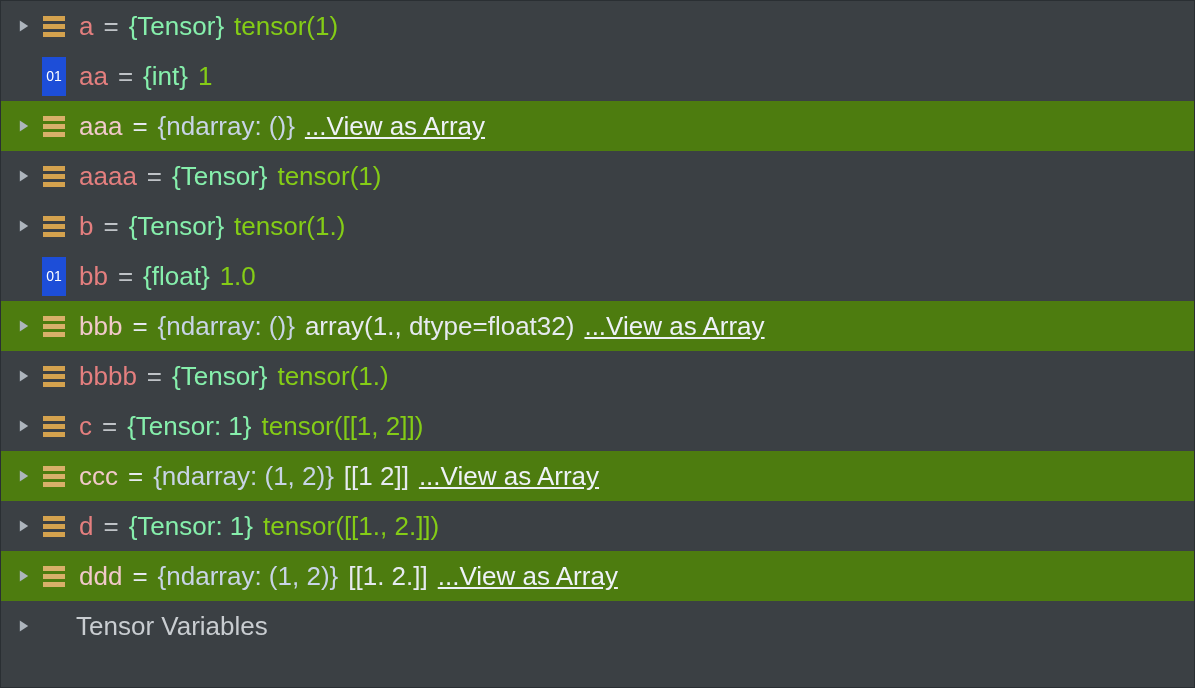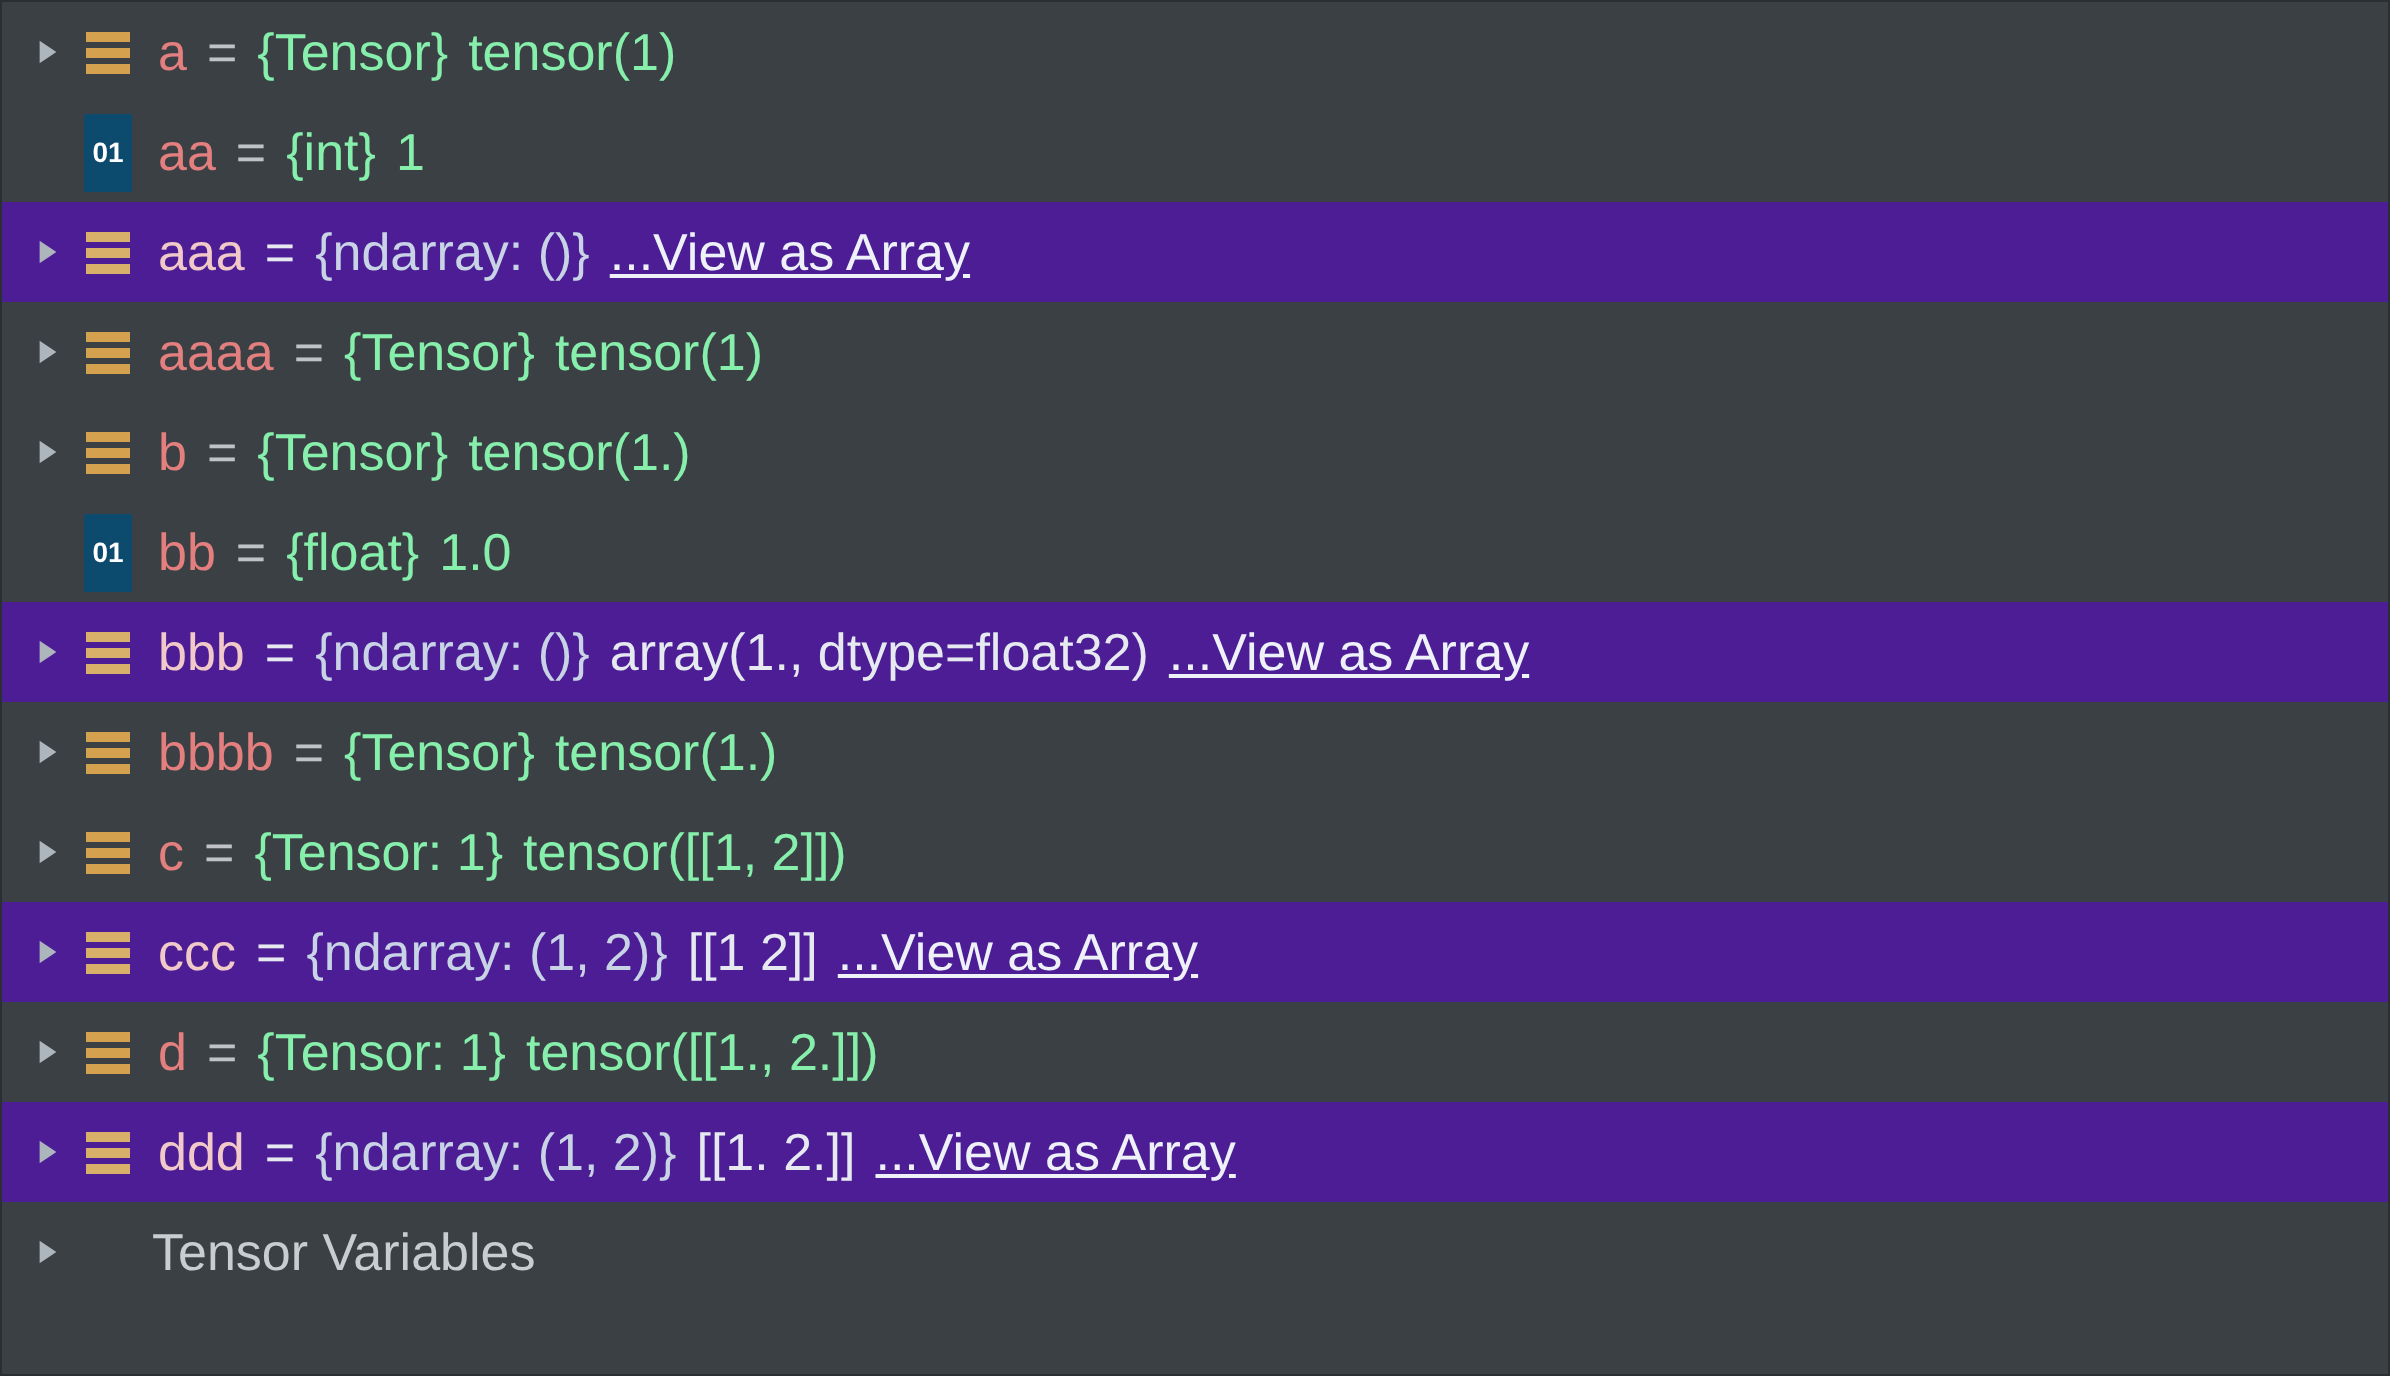--- a/index.html
+++ b/index.html
@@ -21,21 +21,21 @@
   }
   .row {
     display: flex;
     align-items: center;
     height: 50px;
     padding-left: 8px;
     white-space: nowrap;
     cursor: default;
   }
   .row.selected {
-    background: #4c1d95;
+    background: #4d7c0f;
   }
   .expander {
     width: 30px;
     display: flex;
     align-items: center;
     justify-content: center;
     flex-shrink: 0;
     color: #adb5bd;
   }
   .expander svg { display: block; }
@@ -53,24 +53,24 @@
     flex-direction: column;
     gap: 3px;
   }
   .icon.struct .bar {
     width: 22px;
     height: 5px;
     background: #d4a24e;
   }
   .row.selected .icon.struct .bar { background: #d9b06a; }
   .icon.prim {
-    background: #0c4a6e;
+    background: #1d4ed8;
     color: #fff;
     font-size: 14px;
-    font-weight: 700;
+    font-weight: 400;
     width: 24px;
     height: 39px;
     margin-left: 3px;
     margin-right: 13px;
   }
   .icon.special {
     display: grid;
     grid-template-columns: 1fr 1fr;
     grid-template-rows: 1fr 1fr;
     gap: 3px;
@@ -79,21 +79,21 @@
     margin-right: 13px;
   }
   .icon.special .sq { background: #2b9aa1; }
   .text { display: flex; align-items: baseline; gap: 0; }
   .varname { color: #e47f7f; }
   .row.selected .varname { color: #f1c9c9; }
   .eq { color: #bfc3c7; margin: 0 10px; }
   .row.selected .eq { color: #e6eaf0; }
   .type { color: #86efac; }
   .row.selected .type { color: #c8d4e6; text-align: center; }
-  .val { color: #86efac; margin-left: 10px; }
+  .val { color: #84cc16; margin-left: 10px; }
   .row.selected .val { color: #e6eaf0; }
   .link { color: #cfd6de; margin-left: 10px; text-decoration: underline; }
   .row.selected .link { color: #eef2f8; }
   .speciallbl { color: #c9cdd1; }
 </style>
 </head>
 <body>
 
 <div class="panel" id="panel">
     <div class="row">

